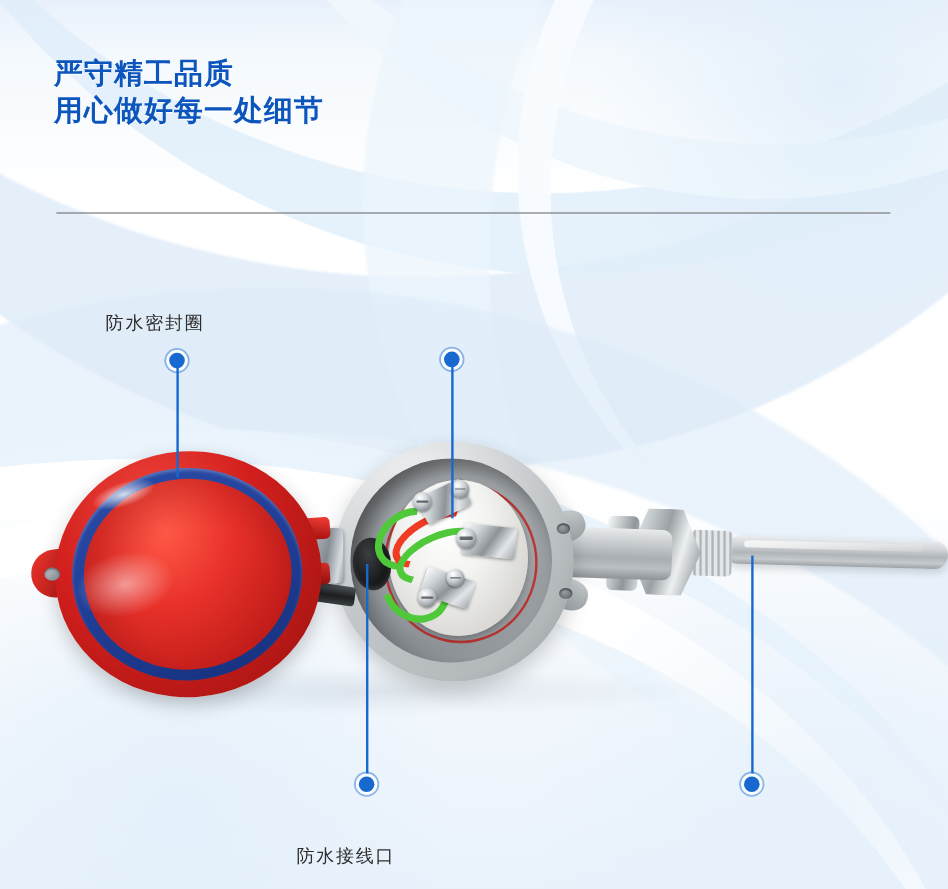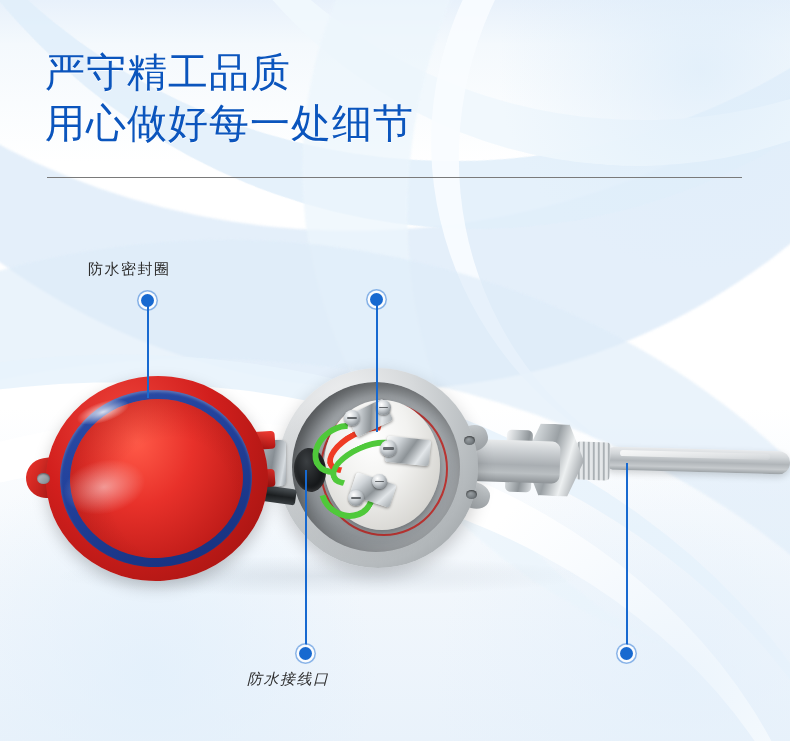--- a/index.html
+++ b/index.html
@@ -111,22 +111,22 @@
 
   
   .headline {
     position: absolute;
     left: 45px;
     top: 47px;
     line-height: 1.28;
     letter-spacing: 1px;
   }
   .headline-line {
-    font-size: 40px;
-    font-weight: normal;
+    font-size: 24px;
+    font-weight: bold;
     color: #0b55bd;
     white-space: nowrap;
     text-shadow: 0 1px 0 rgba(255,255,255,0.9);
   }
   .divider {
     position: absolute;
     left: 47px;
     top: 177px;
     width: 695px;
     height: 1px;
@@ -536,18 +536,18 @@
 
   <div class="callout-label" style="left:88px; top:260px;">防水密封圈</div>
   <div class="leader-dot" style="left:141px; top:294px;"></div>
   <div class="leader-line" style="left:147px; top:300px; height:98px;"></div>
 
   <div class="leader-dot" style="left:370px; top:293px;"></div>
   <div class="leader-line" style="left:376px; top:299px; height:133px;"></div>
 
   <div class="leader-line" style="left:305px; top:470px; height:180px;"></div>
   <div class="leader-dot" style="left:299px; top:647px;"></div>
-  <div class="callout-label" style="left:247px; top:670px;font-style:italic;">防水接线口</div>
+  <div class="callout-label" style="left:247px; top:704px;">防水接线口</div>
 
   <div class="leader-line" style="left:626px; top:463px; height:187px;"></div>
   <div class="leader-dot" style="left:620px; top:647px;"></div>
 
 </div>
 
 </body></html>

